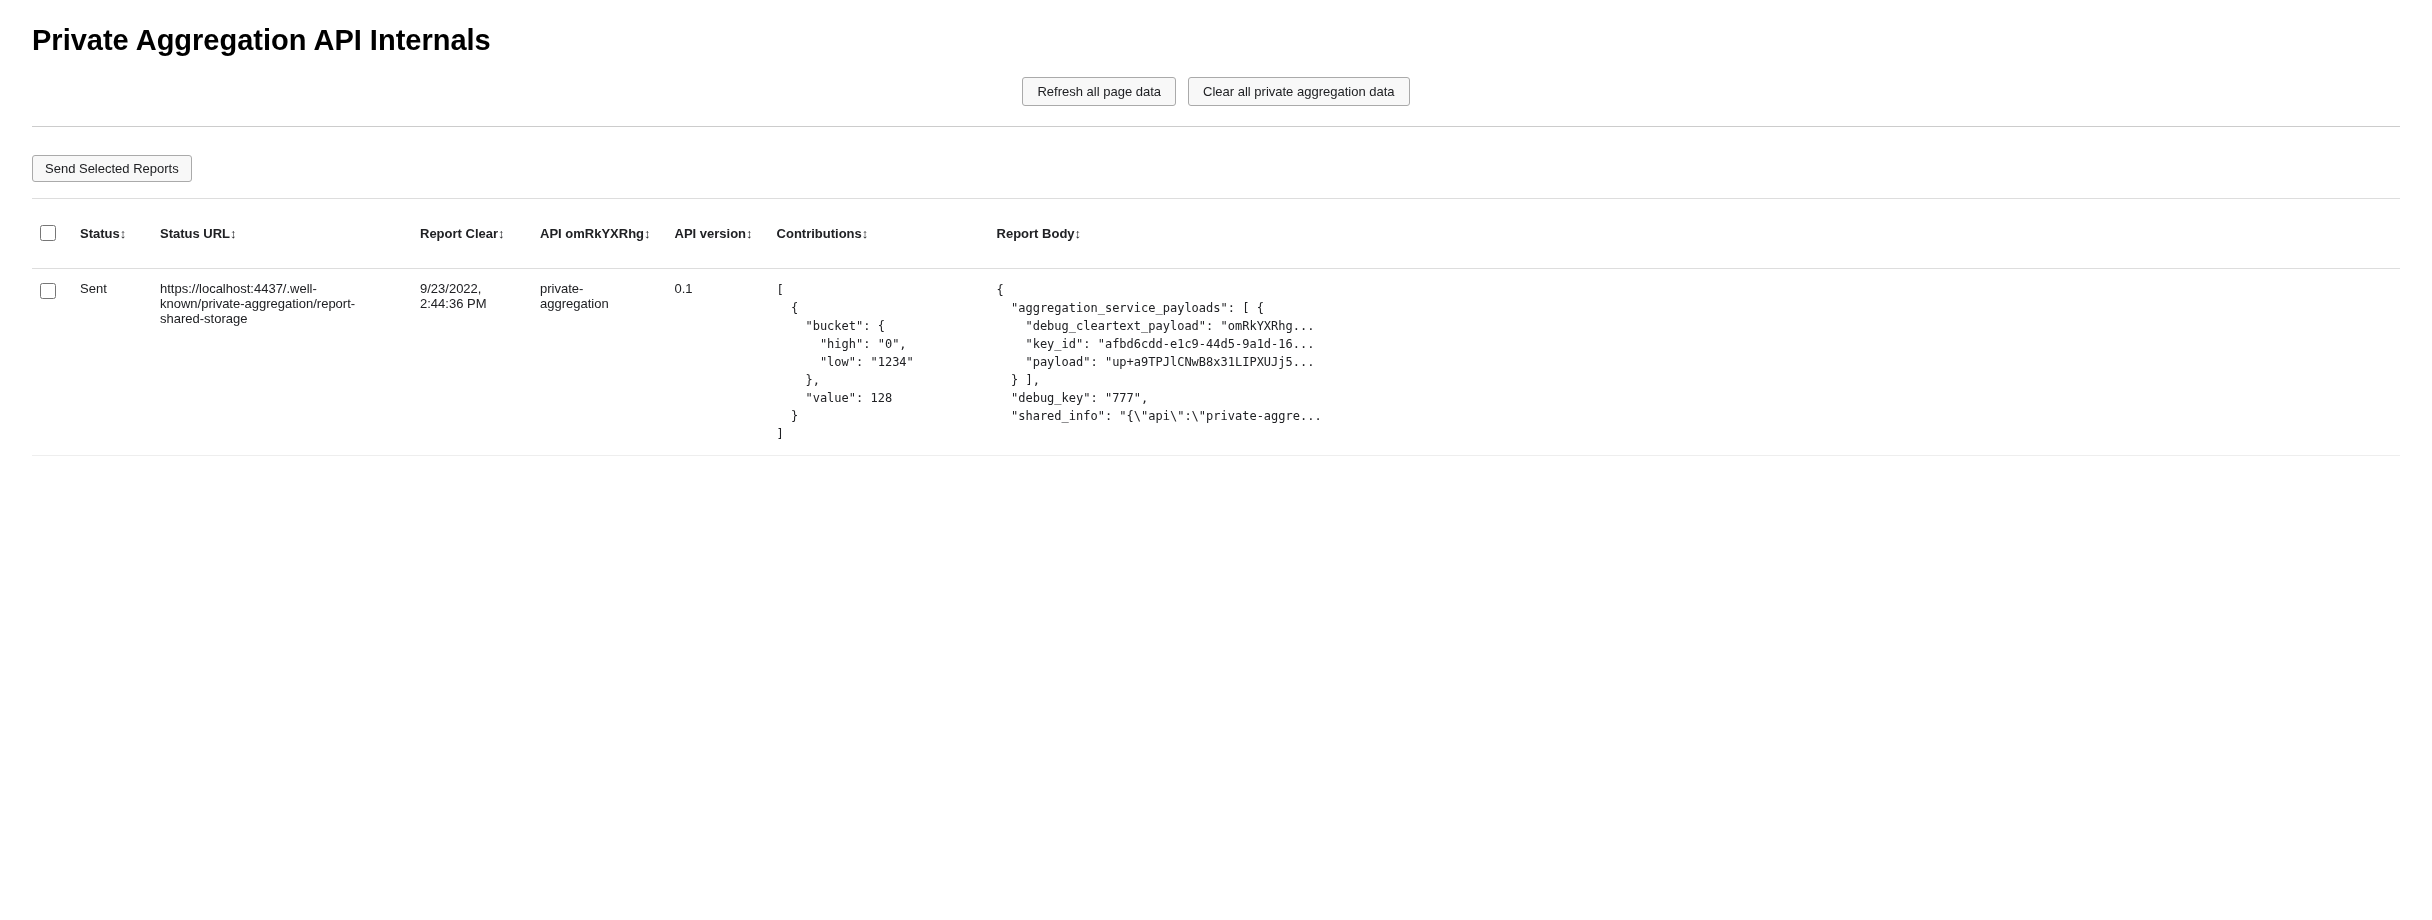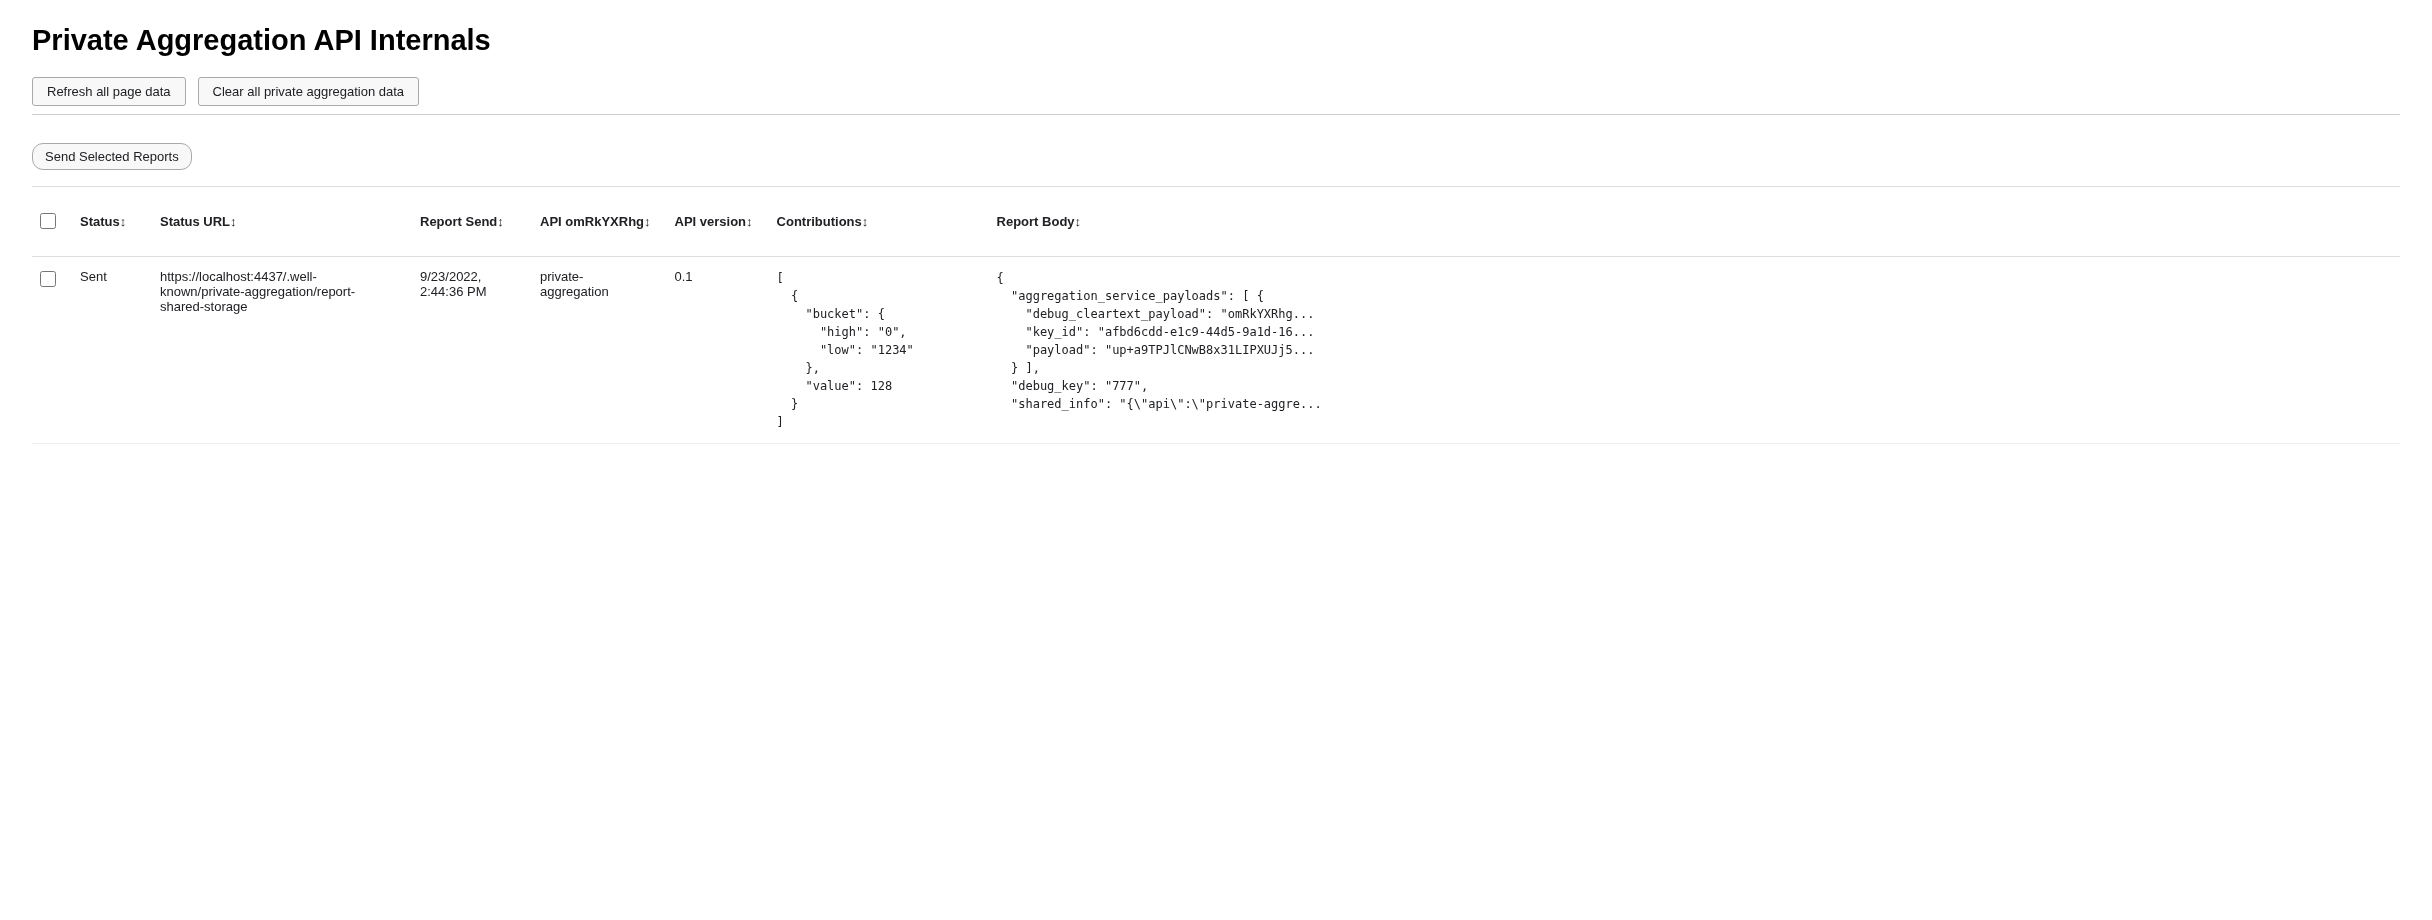--- a/index.html
+++ b/index.html
@@ -26,38 +26,39 @@
     h2 {
       font-size: 18px;
       font-weight: 600;
       margin-bottom: 14px;
       color: #000;
     }
 
     .top-buttons {
       display: flex;
       gap: 12px;
-      margin-bottom: 8px;
+      margin-bottom: 20px;
+      justify-content: center;
     }
 
     .btn {
       padding: 6px 14px;
       border: 1px solid #aaa;
       background: #f8f8f8;
       border-radius: 3px;
       cursor: pointer;
       font-size: 13px;
       color: #202124;
     }
 
     .btn-send {
       padding: 5px 12px;
       border: 1px solid #aaa;
       background: #f8f8f8;
-      border-radius: 11px;
+      border-radius: 3px;
       cursor: pointer;
       font-size: 13px;
       color: #202124;
       margin-bottom: 16px;
     }
 
     .divider {
       border: none;
       border-top: 1px solid #ccc;
       margin-bottom: 28px;
@@ -147,21 +148,21 @@
   <button class="btn-send">Send Selected Reports</button>
 
   <table>
     <thead>
       <tr>
         <th class="checkbox-col">
           <input type="checkbox" style="">
         </th>
         <th class="col-status">Status↕</th>
         <th class="col-url">Status URL↕</th>
-        <th class="col-time">Report Send↕</th>
+        <th class="col-time">Report Clear↕</th>
         <th class="col-api-id">API omRkYXRhg↕</th>
         <th class="col-api-ver">API version↕</th>
         <th class="col-contributions">Contributions↕</th>
         <th class="col-body">Report Body↕</th>
       </tr>
     </thead>
     <tbody>
       <tr>
         <td class="checkbox-col">
           <input type="checkbox" style="">

